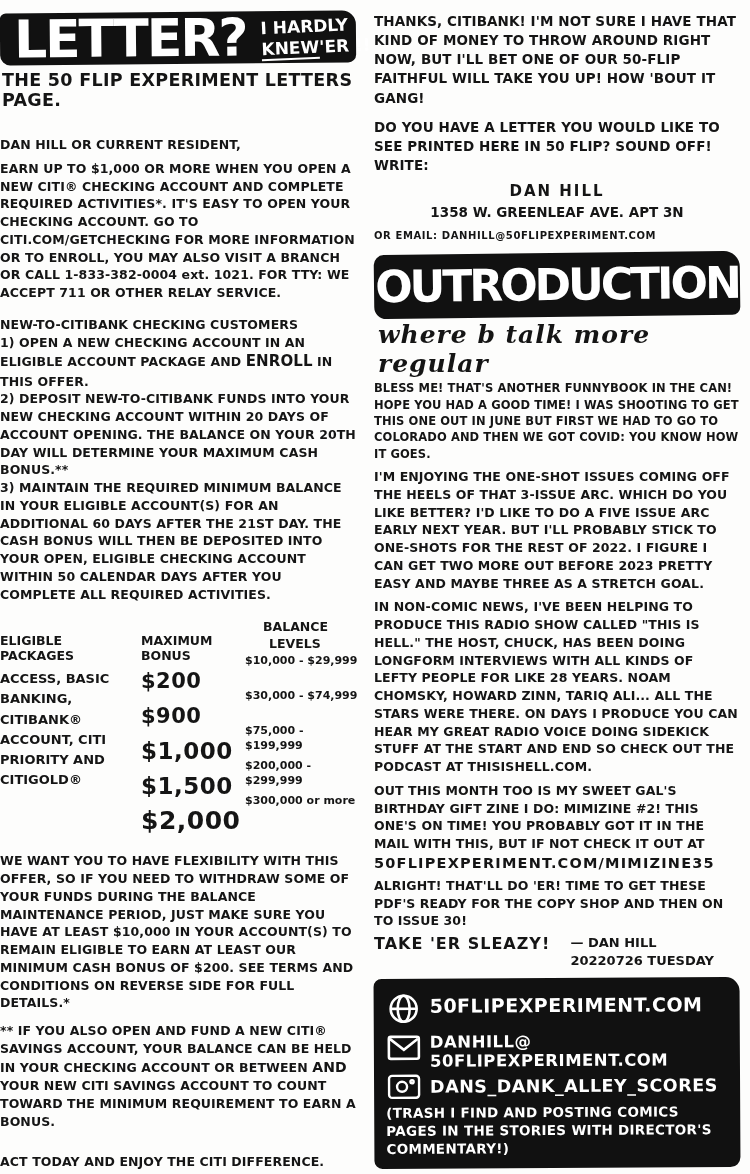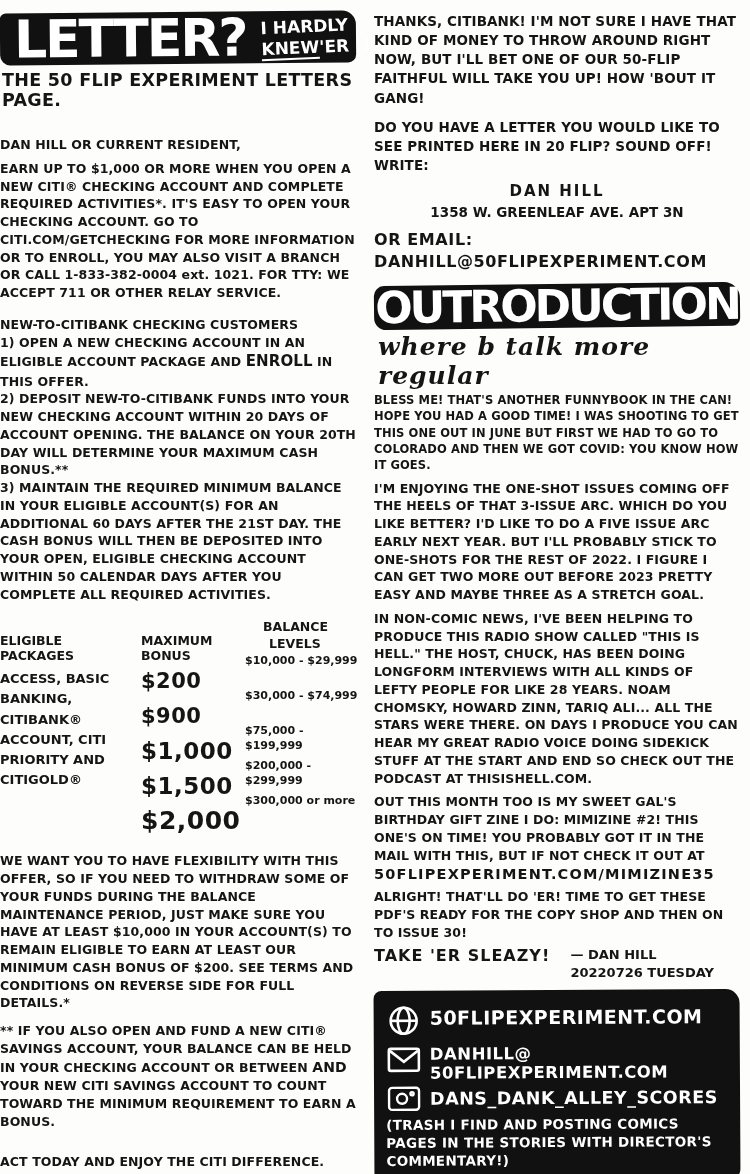--- a/index.html
+++ b/index.html
@@ -133,28 +133,28 @@
 
     <div class="hand gap10"><span>** IF YOU ALSO OPEN AND FUND A NEW CITI® SAVINGS ACCOUNT, YOUR BALANCE CAN BE HELD IN YOUR CHECKING ACCOUNT OR BETWEEN </span><b style="font-size:14px">AND</b><span> YOUR NEW CITI SAVINGS ACCOUNT TO COUNT TOWARD THE MINIMUM REQUIREMENT TO EARN A BONUS.</span></div>
 
     <div class="hand" style="margin-top:22px">ACT TODAY AND ENJOY THE CITI DIFFERENCE.</div>
   </div>
 
   <div class="col col-right">
 
     <div class="hand" style="font-size:13.5px; margin-top:4px">THANKS, CITIBANK! I'M NOT SURE I HAVE THAT KIND OF MONEY TO THROW AROUND RIGHT NOW, BUT I'LL BET ONE OF OUR 50-FLIP FAITHFUL WILL TAKE YOU UP! HOW 'BOUT IT GANG!</div>
 
-    <div class="hand gap10" style="font-size:13.5px">DO YOU HAVE A LETTER YOU WOULD LIKE TO SEE PRINTED HERE IN 20 FLIP? SOUND OFF! WRITE:</div>
+    <div class="hand gap10" style="font-size:13.5px">DO YOU HAVE A LETTER YOU WOULD LIKE TO SEE PRINTED HERE IN 50 FLIP? SOUND OFF! WRITE:</div>
 
     <div class="addr gap6">
       <div class="nm">DAN HILL</div>
       <div class="ln">1358 W. GREENLEAF AVE. APT 3N</div>
     </div>
 
-    <div class="hand gap6" style="font-size:16px; letter-spacing:.6px">OR EMAIL: DANHILL@50FLIPEXPERIMENT.COM</div>
+    <div class="hand gap6" style="font-size:10px; letter-spacing:.6px">OR EMAIL: DANHILL@50FLIPEXPERIMENT.COM</div>
 
     <div class="banner banner-outro">
       <span class="logo-outro">OUTRODUCTION</span>
     </div>
 
     <div class="outro-tagline">where b talk more regular</div>
 
     <div class="hand" style="font-size:11.5px">BLESS ME! THAT'S ANOTHER FUNNYBOOK IN THE CAN! HOPE YOU HAD A GOOD TIME! I WAS SHOOTING TO GET THIS ONE OUT IN JUNE BUT FIRST WE HAD TO GO TO COLORADO AND THEN WE GOT COVID: YOU KNOW HOW IT GOES.</div>
 
     <div class="hand gap6">I'M ENJOYING THE ONE-SHOT ISSUES COMING OFF THE HEELS OF THAT 3-ISSUE ARC. WHICH DO YOU LIKE BETTER? I'D LIKE TO DO A FIVE ISSUE ARC EARLY NEXT YEAR. BUT I'LL PROBABLY STICK TO ONE-SHOTS FOR THE REST OF 2022. I FIGURE I CAN GET TWO MORE OUT BEFORE 2023 PRETTY EASY AND MAYBE THREE AS A STRETCH GOAL.</div>

